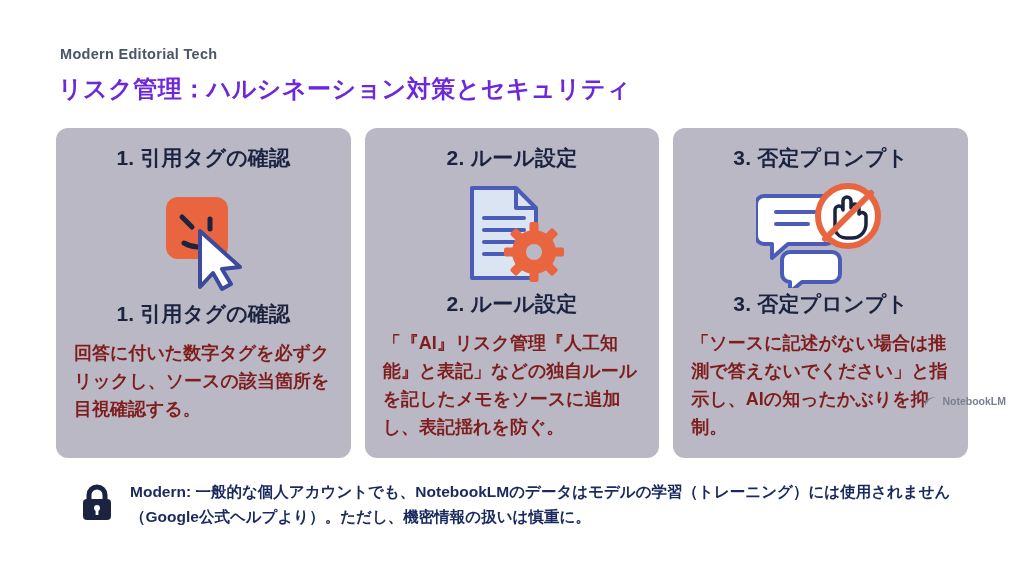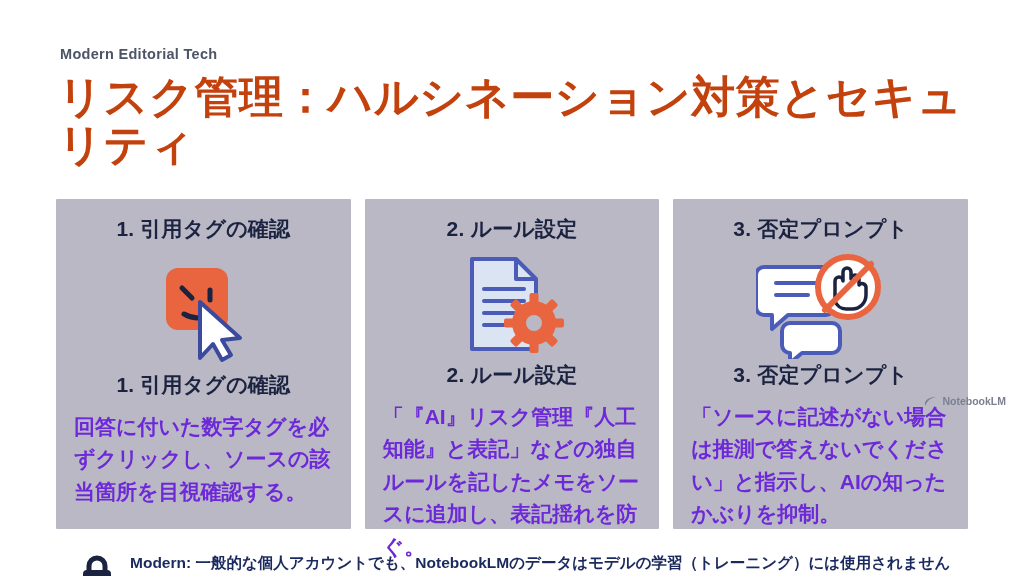--- a/index.html
+++ b/index.html
@@ -22,37 +22,36 @@
     padding: 40px 56px 0 56px;
   }
   .eyebrow {
     font-size: 14.5px;
     font-weight: bold;
     color: #4b5566;
     letter-spacing: 0.3px;
     margin: 6px 0 0 4px;
   }
   .title {
-    font-size: 44px;
-    font-weight: bold;
-    color: #c2410c;
+    font-size: 24px;
+    font-weight: bold;
+    color: #6d28d9;
     letter-spacing: 0.5px;
     margin: 14px 0 0 2px;
     line-height: 1.1;
-    font-family: Liberation Mono, monospace;
   }
   .cards {
     display: flex;
     gap: 14px;
     margin-top: 26px;
   }
   .card {
     flex: 1 1 0;
     background: #b9b8c4;
-    border-radius: 1px;
+    border-radius: 12px;
     box-sizing: border-box;
     padding: 16px 18px 18px 18px;
     height: 330px;
     display: flex;
     flex-direction: column;
     align-items: center;
   }
   .card-heading {
     font-size: 21px;
     font-weight: bold;
@@ -69,23 +68,23 @@
   }
   .card-subheading {
     font-size: 21px;
     font-weight: bold;
     color: #1b2340;
     text-align: center;
     margin-top: 2px;
     letter-spacing: 0.2px;
   }
   .card-body {
-    font-size: 21px;
-    font-weight: bold;
-    color: #6d28d9;
+    font-size: 18px;
+    font-weight: bold;
+    color: #7f1d1d;
     line-height: 1.55;
     margin-top: 12px;
     align-self: stretch;
     text-align: left;
   }
   .footer {
     display: flex;
     align-items: flex-start;
     gap: 16px;
     margin-top: 22px;

